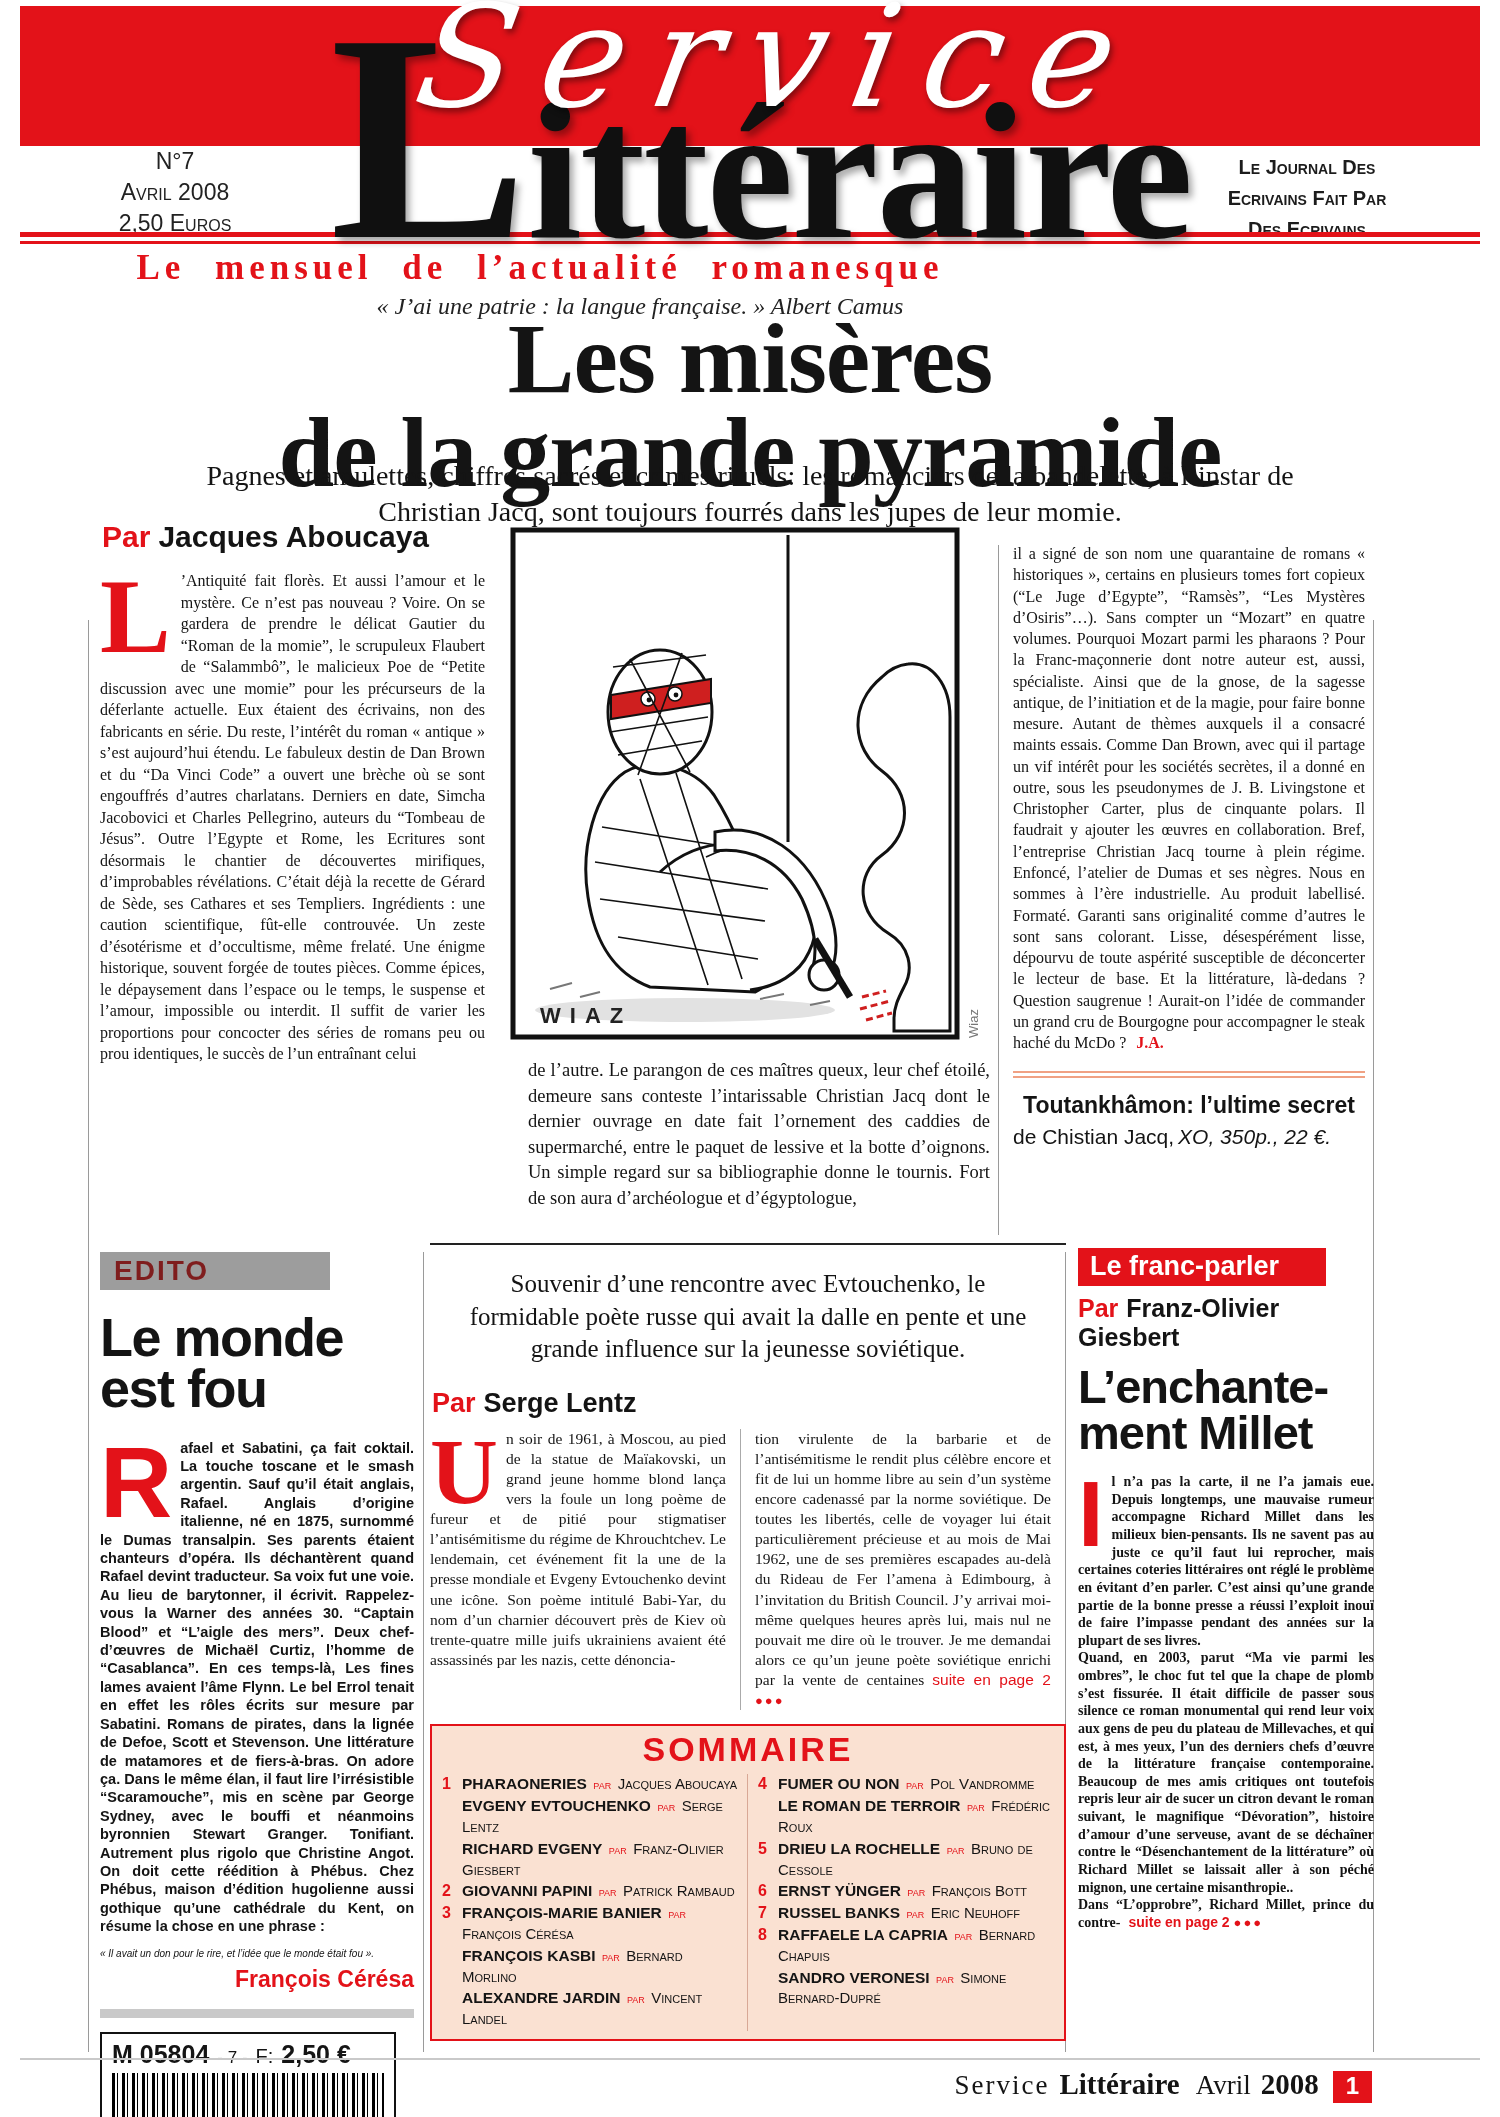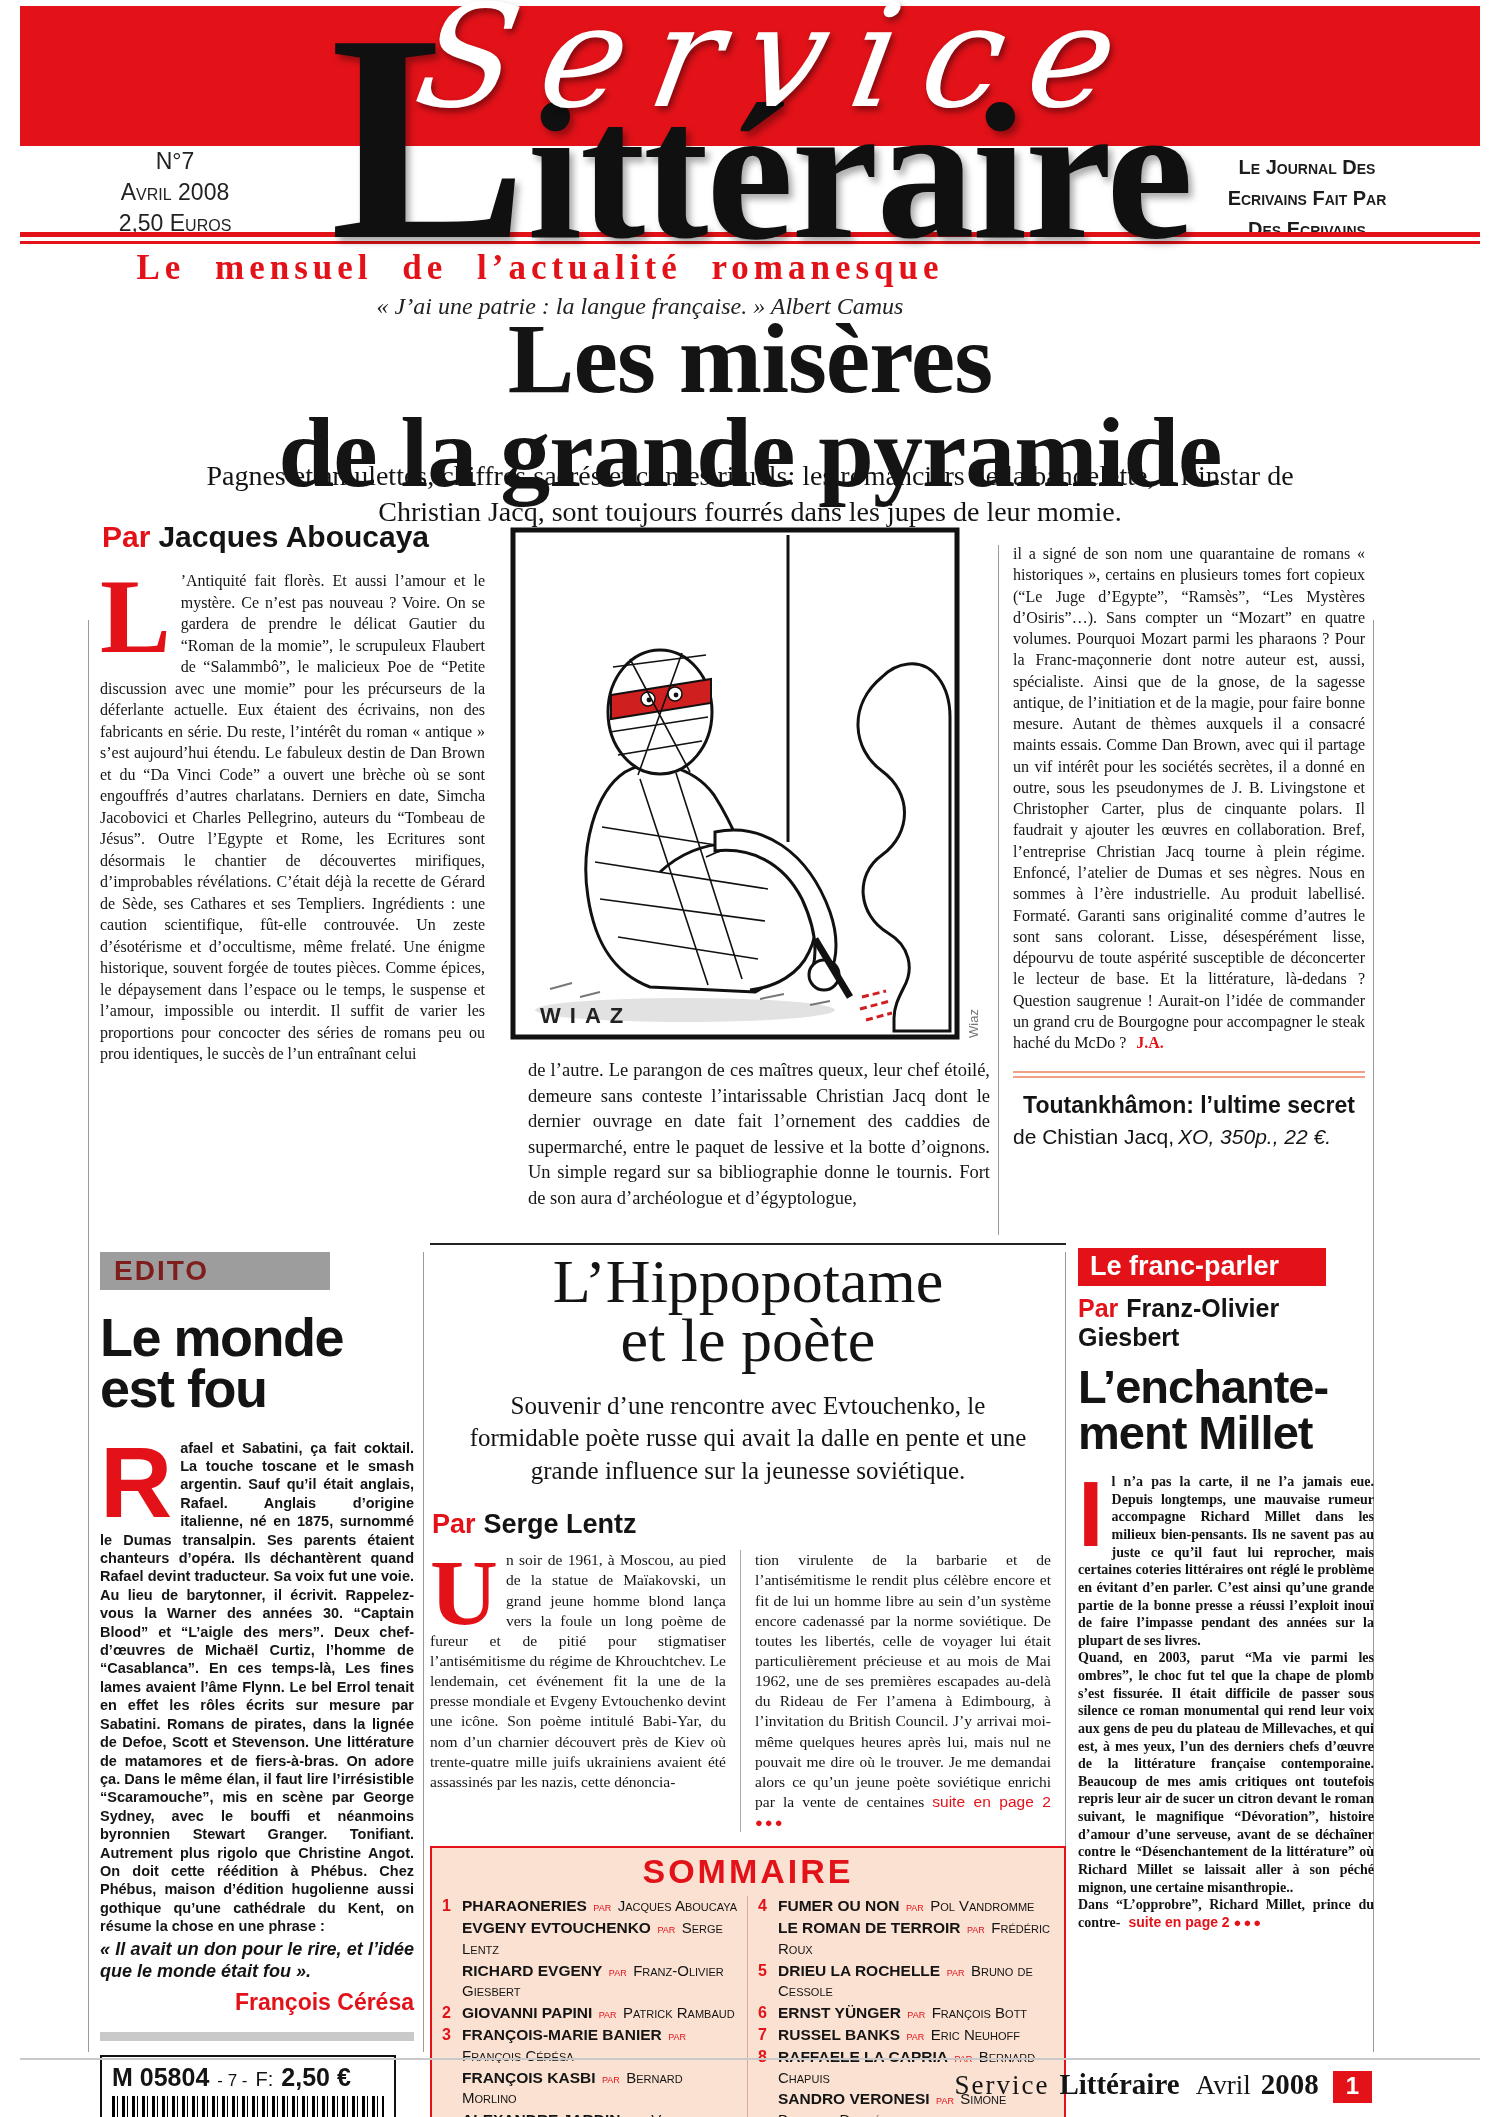--- a/index.html
+++ b/index.html
@@ -68,21 +68,21 @@
   .hrule-bottom{position:absolute;left:430px;top:1243px;width:636px;height:2px;background:#222;}
   .footer-line{position:absolute;left:20px;top:2058px;width:1460px;height:2px;background:#c9c9c9;}
 
   
   .edito{position:absolute;left:100px;top:1252px;width:314px;font-family:"Liberation Sans",sans-serif;}
   .edito-band{width:230px;height:38px;background:var(--grey-band);color:#7f1d1d;
     font-weight:bold;font-size:28px;letter-spacing:2px;padding:3px 0 0 14px;box-sizing:border-box;}
   .edito-title{margin-top:22px;font-weight:bold;font-size:54px;line-height:.95;letter-spacing:-1.5px;}
   .edito-body{margin-top:24px;font-size:14.5px;line-height:1.27;font-weight:bold;text-align:justify;}
   .drop-edito{font-size:100px;line-height:.78;margin:4px 8px 0 0;font-family:"Liberation Sans",sans-serif;}
-  .edito-quote{font-style:italic;font-weight:bold;font-size:18px;line-height:1.27;margin-top:2px;}
+  .edito-quote{font-style:italic;font-weight:normal;font-size:10px;line-height:1.27;margin-top:12px;}
   .edito-sig{color:var(--red);font-weight:bold;font-size:23px;text-align:right;margin-top:6px;}
   .edito-div{height:9px;background:#c9c9c9;margin:16px 0 14px 0;}
   .barcode-box{border:2px solid #111;padding:6px 10px 8px 10px;width:296px;box-sizing:border-box;}
   .barcode-label{display:flex;align-items:baseline;gap:8px;white-space:nowrap;}
   .bc-code{font-weight:bold;font-size:25px;}
   .bc-issue{font-size:17px;}
   .bc-f{font-size:20px;}
   .bc-price{font-weight:bold;font-size:25px;}
   .barcode-bars{margin-top:4px;height:74px;
     background:repeating-linear-gradient(90deg,#000 0 3px,#fff 3px 5px,#000 5px 6px,#fff 6px 10px,#000 10px 13px,#fff 13px 15px,#000 15px 16px,#fff 16px 20px);}
@@ -240,24 +240,20 @@
         <span class="bc-code">M 05804</span>
         <span class="bc-issue">- 7 -</span>
         <span class="bc-f">F:</span>
         <span class="bc-price">2,50 €</span>
       </div>
       <div class="barcode-bars"></div>
     </div>
   </div>
 
   <div class="hippo">
-    <div class="hippo-title">
-      <div>L’Hippopotame</div>
-      <div>et le poète</div>
-    </div>
     <div class="hippo-deck">Souvenir d’une rencontre avec Evtouchenko, le formidable poète russe qui avait la dalle en pente et une grande influence sur la jeunesse soviétique.</div>
     <div class="byline byline-hippo">
       <span class="par">Par</span><span>Serge Lentz</span>
     </div>
     <div class="hippo-cols">
       <div class="hippo-colA">
         <p><span class="drop drop-hippo">U</span><span>n soir de 1961, à Moscou, au pied de la statue de Maïakovski, un grand jeune homme blond lança vers la foule un long poème de fureur et de pitié pour stigmatiser l’antisémitisme du régime de Khrouchtchev. Le lendemain, cet événement fit la une de la presse mondiale et Evgeny Evtouchenko devint une icône. Son poème intitulé Babi-Yar, du nom d’un charnier découvert près de Kiev où trente-quatre mille juifs ukrainiens avaient été assassinés par les nazis, cette dénoncia-</span></p>
       </div>
       <div class="hippo-colB">
         <p><span>tion virulente de la barbarie et de l’antisémitisme le rendit plus célèbre encore et fit de lui un homme libre au sein d’un système encore cadenassé par la norme soviétique. De toutes les libertés, celle de voyager lui était particulièrement précieuse et au mois de Mai 1962, une de ses premières escapades au-delà du Rideau de Fer l’amena à Edimbourg, à l’invitation du British Council. J’y arrivai moi-même quelques heures après lui, mais nul ne pouvait me dire où le trouver. Je me demandai alors ce qu’un jeune poète soviétique enrichi par la vente de centaines</span><span class="suite"><span>suite en page 2</span> <span class="dots">●●●</span></span></p>

